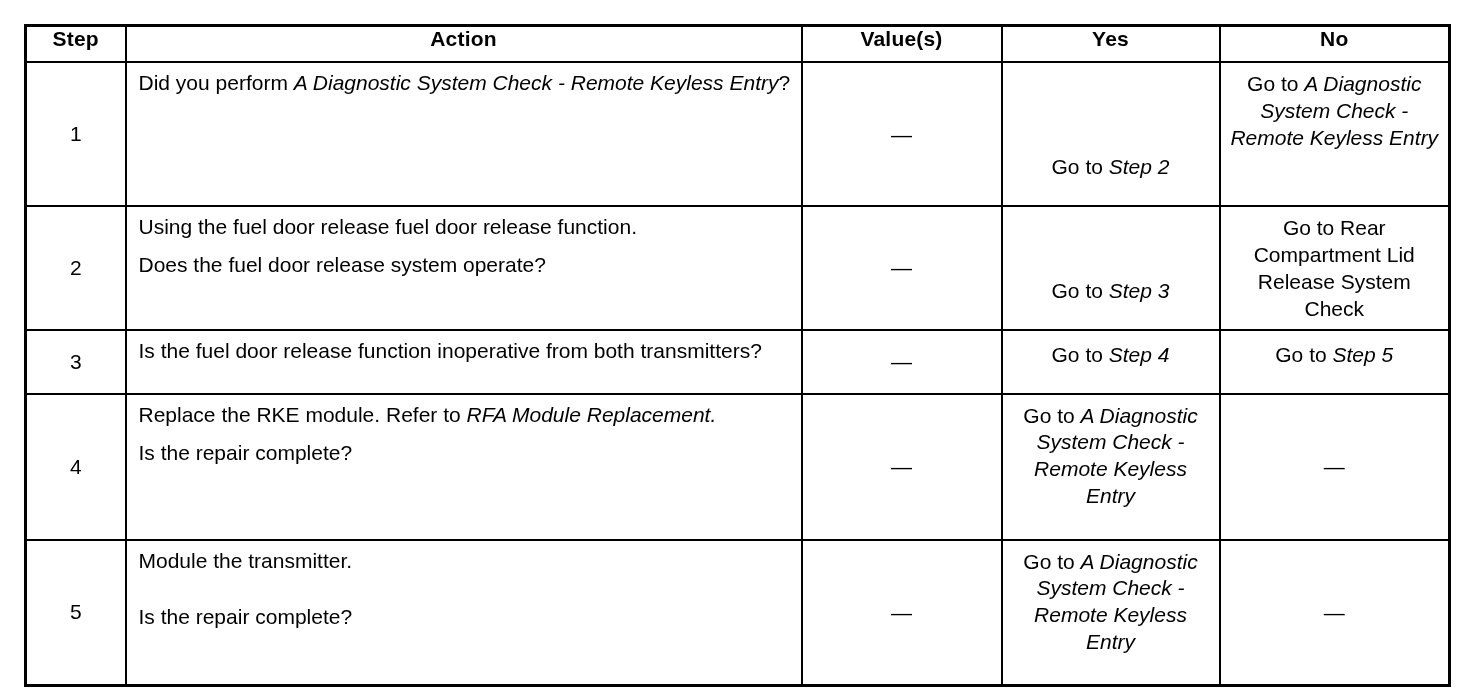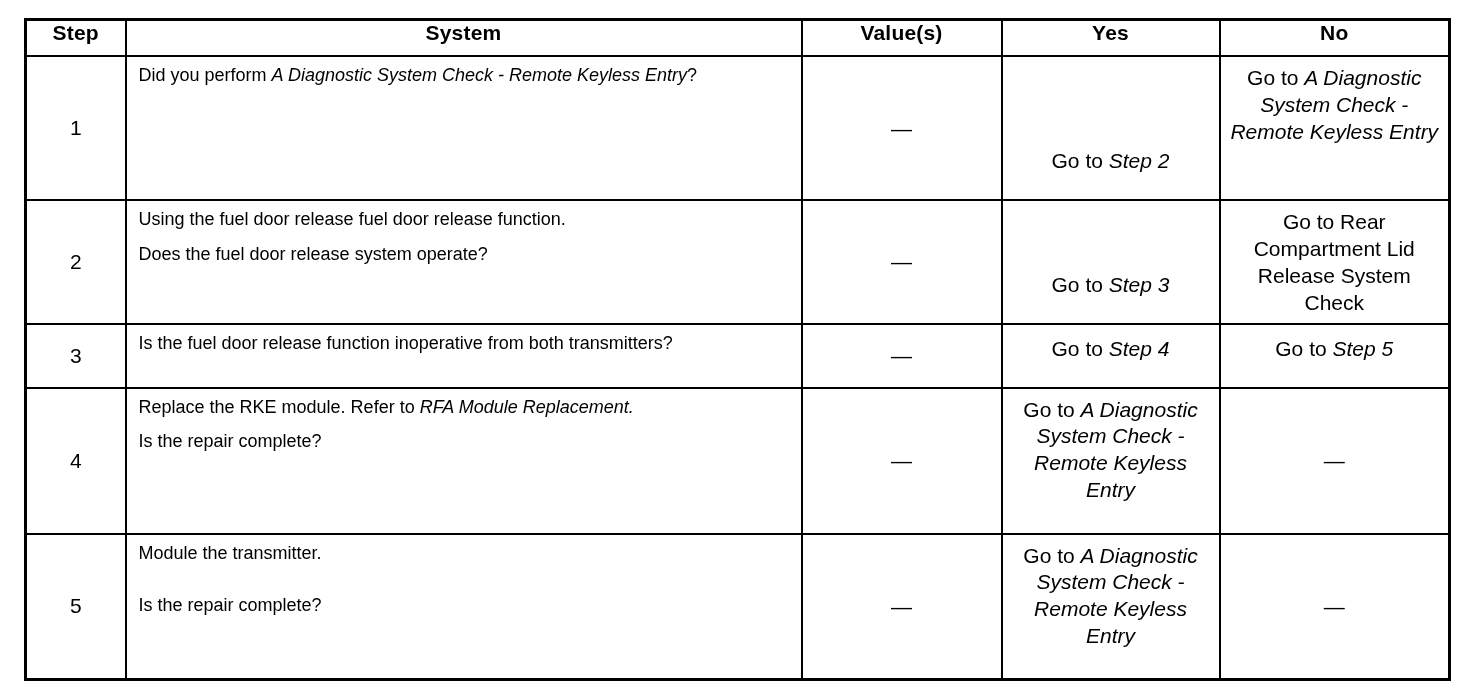--- a/index.html
+++ b/index.html
@@ -18,21 +18,21 @@
   .page {
     position: relative;
     width: 1472px;
     height: 688px;
     background: #ffffff;
   }
 
   table.diag {
     position: absolute;
     left: 24px;
-    top: 18px;
+    top: 24px;
     width: 1424px;
     border-collapse: collapse;
     table-layout: fixed;
     background: #d946ef;
   }
 
   table.diag td,
   table.diag th {
     border: 2px solid #000000;
     padding: 0;
@@ -89,21 +89,21 @@
 
   
   .step-num {
     font-size: 21px;
     text-align: center;
   }
 
   
   .action-body {
     padding: 7px 10px 6px 12px;
-    font-size: 18px;
+    font-size: 21px;
     line-height: 1.26;
     text-align: left;
   }
   .action-body p {
     margin: 0;
   }
   .action-body p + p {
     margin-top: 12px;
   }
   .action-body p.spaced {
@@ -152,21 +152,21 @@
       <col class="col-step">
       <col class="col-action">
       <col class="col-value">
       <col class="col-yes">
       <col class="col-no">
     </colgroup>
 
     <thead>
       <tr>
         <th>Step</th>
-        <th>System</th>
+        <th>Action</th>
         <th>Value(s)</th>
         <th>Yes</th>
         <th>No</th>
       </tr>
     </thead>
 
     <tbody>
 
       <tr class="r1">
         <td>

